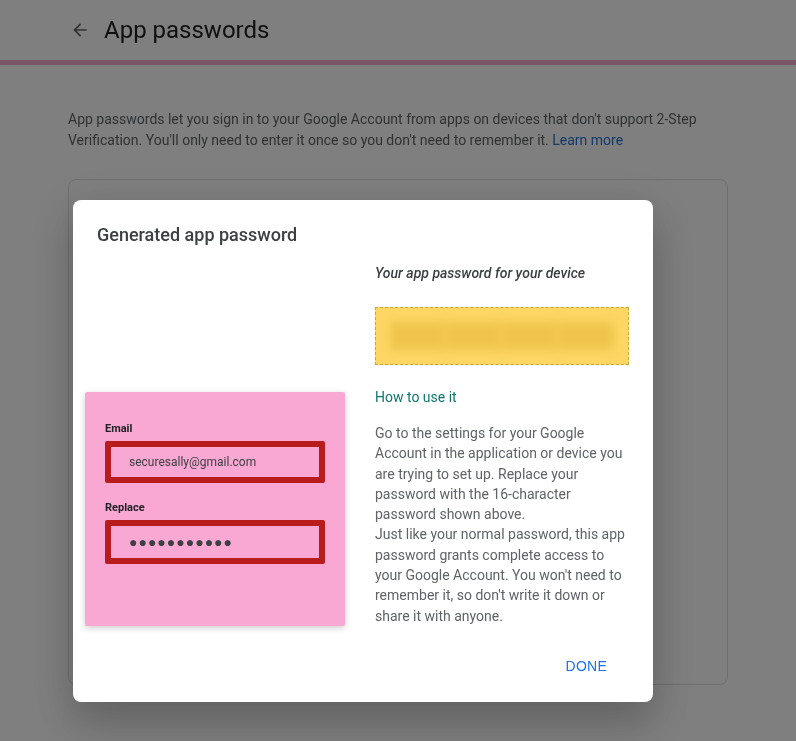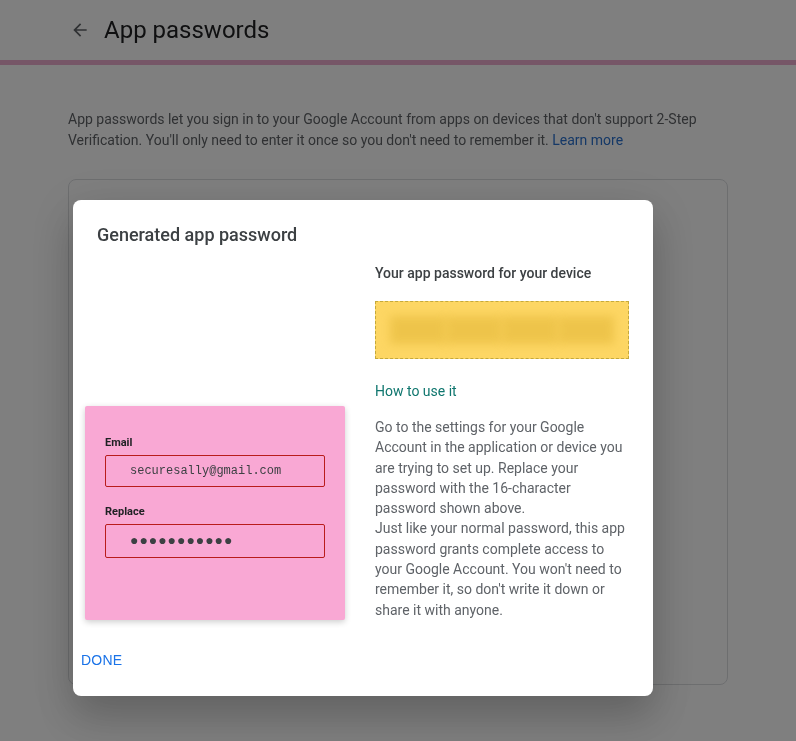--- a/index.html
+++ b/index.html
@@ -113,38 +113,38 @@
       width: 260px;
       padding: 30px 20px 44px 20px;
       margin-left: 12px;
     }
     .field-label {
       font-size: 11px;
       font-weight: 700;
       color: #202124;
     }
     .field-input {
-      border: 1px solid #b91c1c;
+      border: 6px solid #b91c1c;
       border-radius: 2px;
-      padding: 8px 24px;
+      padding: 8px 18px;
       font-size: 12px;
       margin-top: 6px;
       margin-bottom: 18px;
       color: #3c4043;
-      font-family: Liberation Mono, monospace;
     }
     .pw-dots {
       letter-spacing: 1px;
       font-size: 14px;
     }
     .right-title {
       font-size: 14px;
       font-weight: 500;
       color: #3c4043;
-      margin-bottom: 20px;
+      margin-bottom: 26px;
+      font-style: italic;
     }
     .password-box {
       background: #fdd663;
       border: 1px dashed #c5a93b;
       height: 58px;
       display: flex;
       align-items: center;
       justify-content: space-around;
       padding: 0 14px;
       margin-bottom: 24px;
@@ -162,20 +162,21 @@
       color: #0f766e;
       margin-bottom: 18px;
     }
     .how-text {
       font-size: 14px;
       color: #5f6368;
       line-height: 1.45;
     }
     .modal-actions {
       display: flex;
+      justify-content: flex-end;
       padding: 24px 38px 20px 0;
     }
     .done-btn {
       color: #1a73e8;
       font-size: 14px;
       font-weight: 500;
       letter-spacing: 0.25px;
       background: none;
       border: none;
       cursor: pointer;

